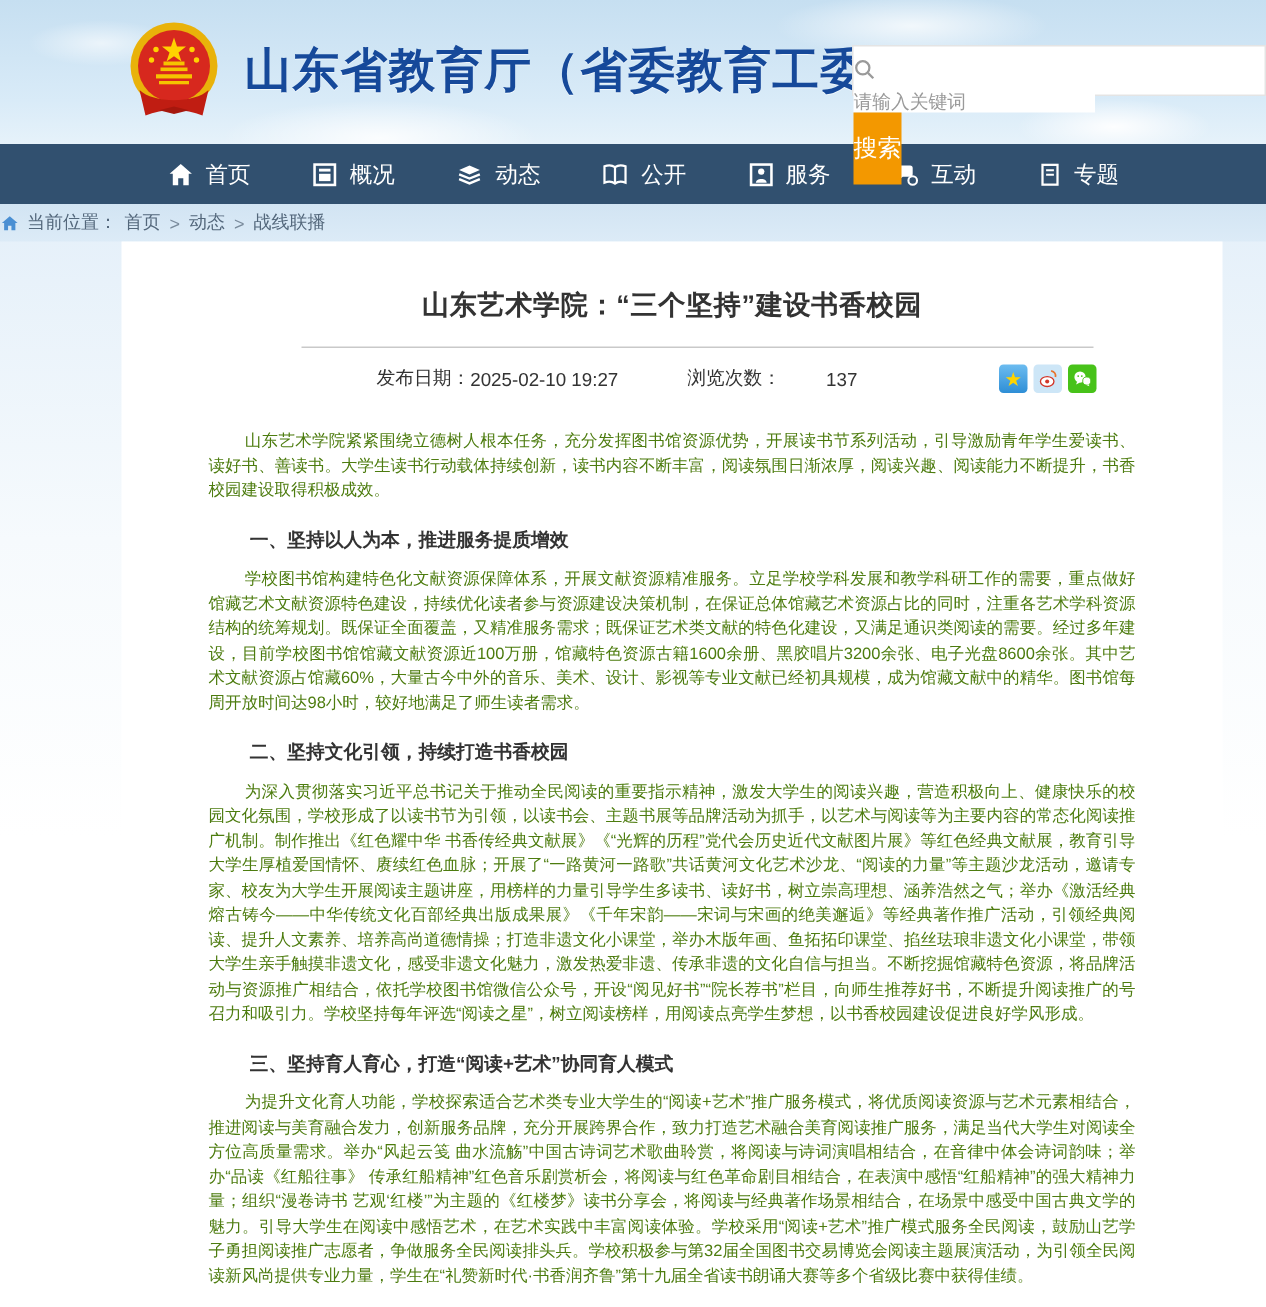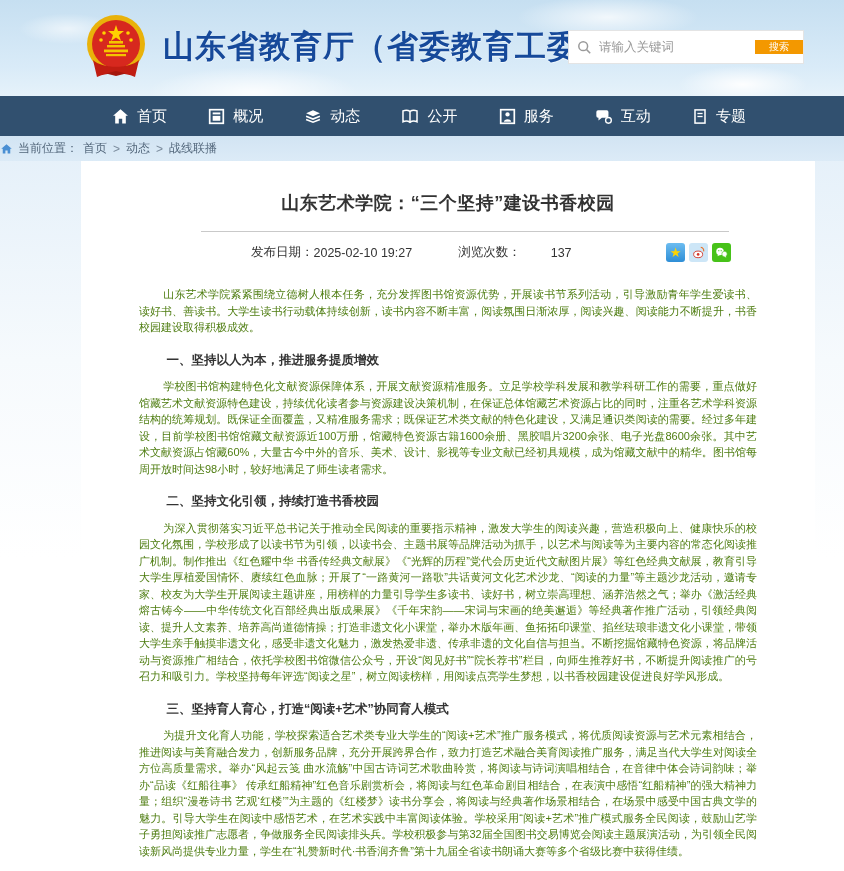--- a/index.html
+++ b/index.html
@@ -19,31 +19,31 @@
       radial-gradient(70px 22px at 8% 30%, rgba(255,255,255,.6), rgba(255,255,255,0) 70%),
       linear-gradient(180deg,#c6dff1 0%,#d9ebf8 70%,#e6f2fa 100%);
   }
   .logo { position:absolute; left:84px; top:13px; width:64px; height:68px; }
   .site-title {
     position:absolute; left:163px; top:26px;
     font-size:31px; font-weight:bold; color:#16499a; letter-spacing:1px;
     text-shadow:0 1px 0 rgba(255,255,255,.6);
   }
   .searchbar {
-    position:absolute; left:568px; top:30px; width:236px; height:34px;
-    display:flex; align-items:center; background:#fff; border:1px solid #e4e4e4;
+    position:absolute; left:568px; top:30px; width:276px; height:34px;
+    display:flex; align-items:flex-start; background:#fff; border:1px solid #e4e4e4;flex-direction:column;
   }
   .searchbar .mag { flex:0 0 30px; display:flex; align-items:center; justify-content:center; }
   .searchbar input {
     flex:1; border:0; outline:none; font-size:12.5px; color:#333; min-width:0;
     font-family:"Liberation Sans","DejaVu Sans",sans-serif;
   }
   .searchbar input::placeholder { color:#9a9a9a; }
   .search-btn {
-    flex:0 0 48px; border:0; background:#f39800; color:#fff; font-size:10px; cursor:pointer;
+    flex:0 0 48px; border:0; background:#f39800; color:#fff; font-size:16px; cursor:pointer;
     font-family:"Liberation Sans","DejaVu Sans",sans-serif;
   }
   
   .nav {
     height:40px; background:#31506f; display:flex; align-items:center;
     justify-content:space-between; padding:0 98px 0 112px;
   }
   .nav-item {
     display:flex; align-items:center; gap:8px; color:#fff; font-size:15px;
     text-decoration:none; cursor:pointer; white-space:nowrap;

